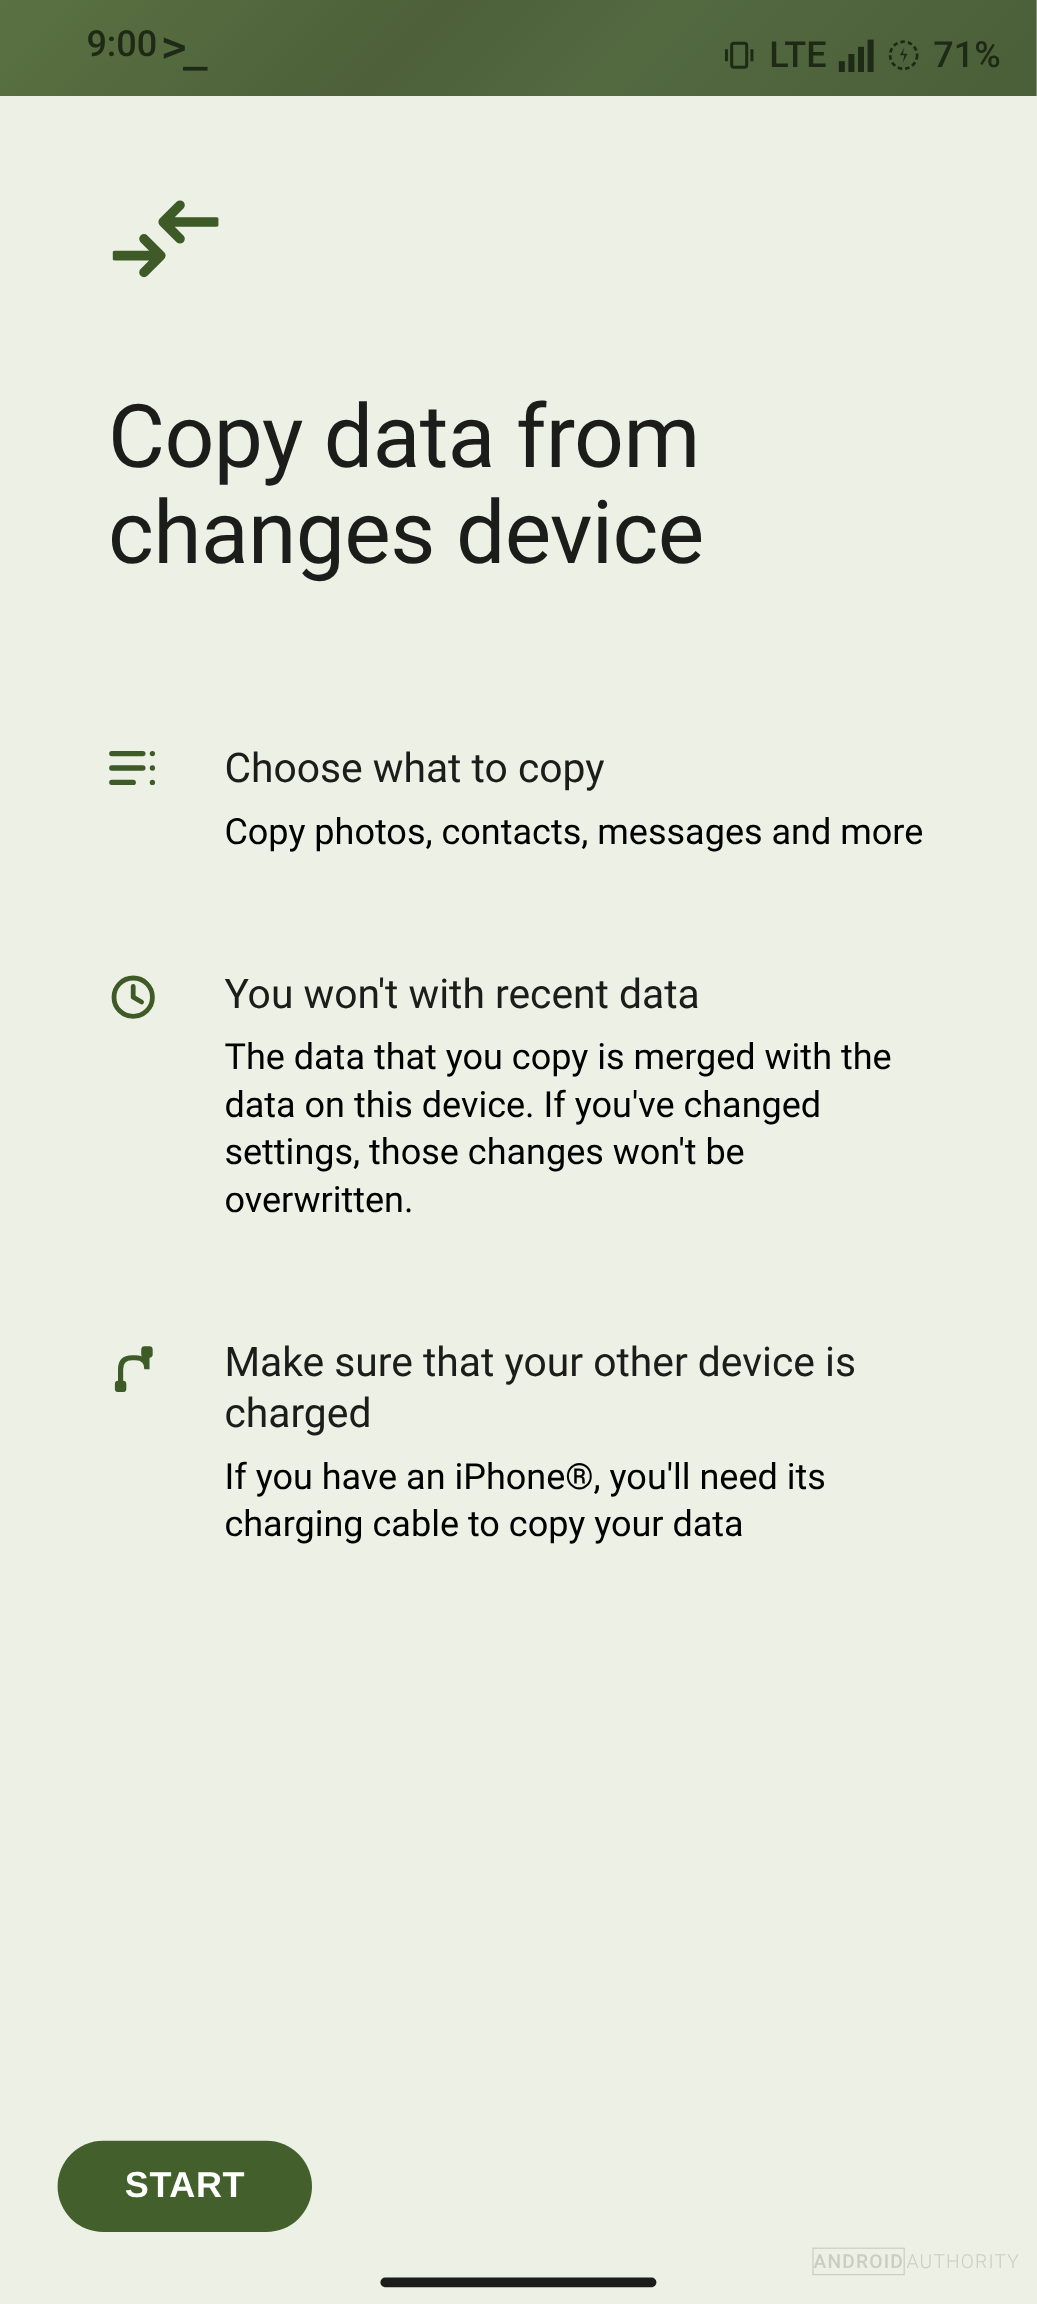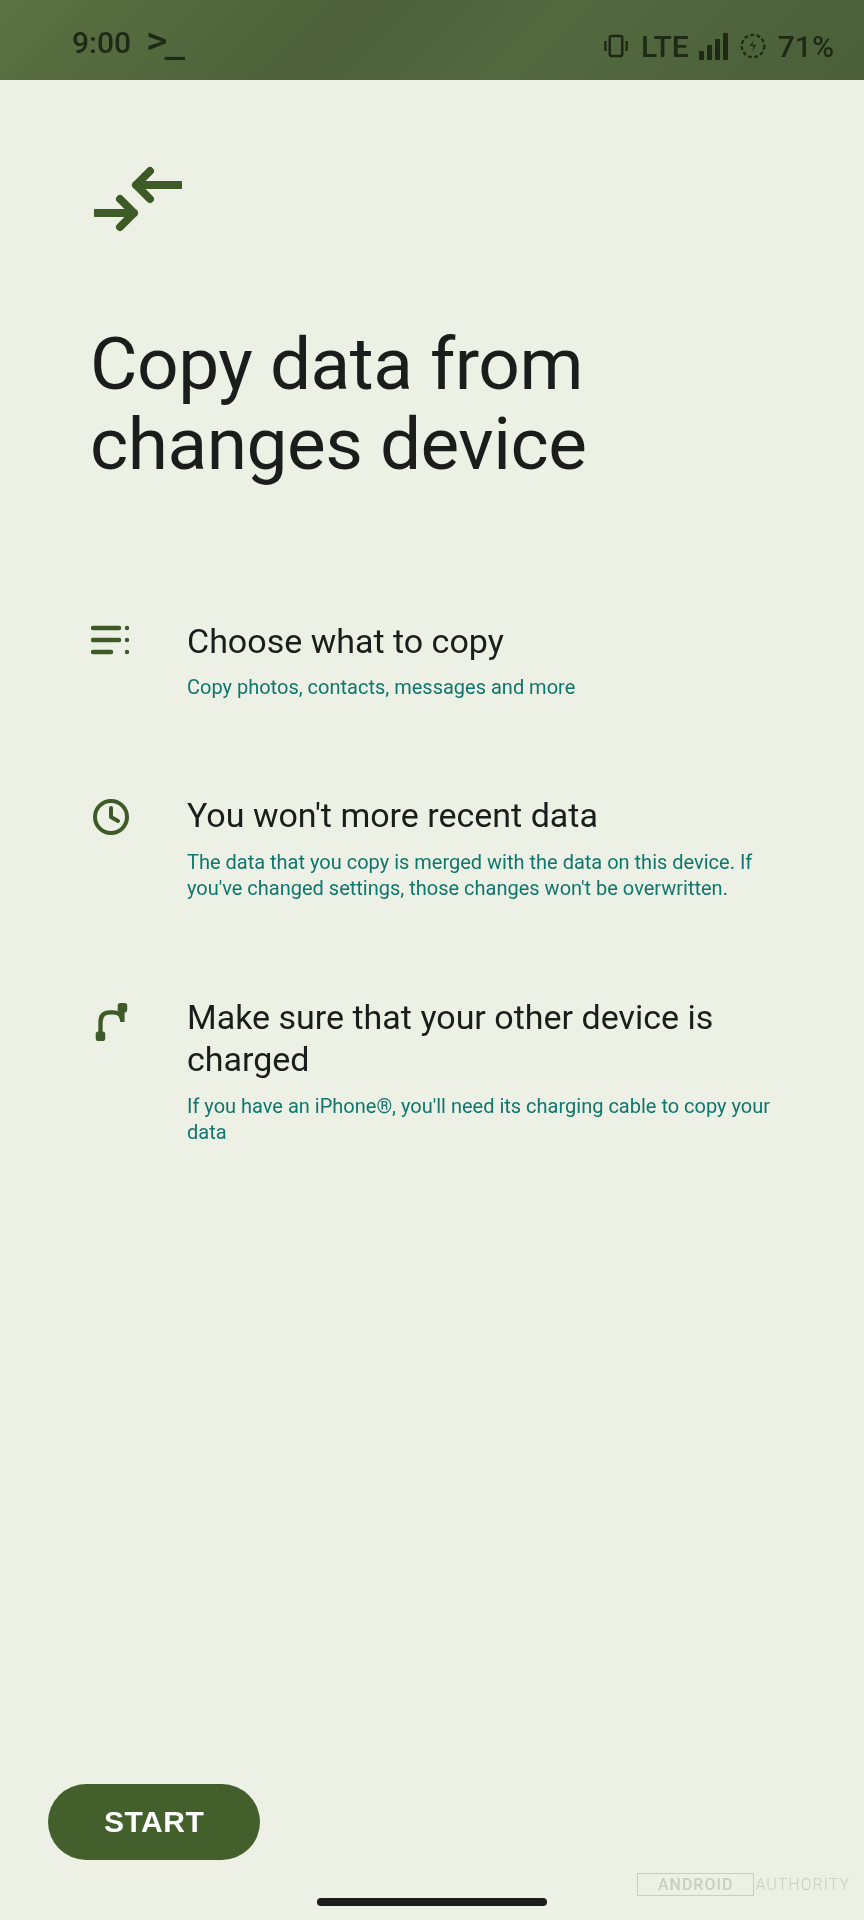--- a/index.html
+++ b/index.html
@@ -15,21 +15,21 @@
     height: 80px;
     background: linear-gradient(135deg, #5a7243 0%, #4d6039 40%, #536940 60%, #4a5f38 100%);
     display: flex;
     align-items: center;
     justify-content: space-between;
     padding: 0 30px 0 72px;
     color: #1e2a16;
     font-size: 30px;
     font-weight: 500;
   }
-  .status-left { display:flex; align-items:flex-end; gap:16px; }
+  .status-left { display:flex; align-items:flex-start; gap:4px; }
   .status-right { display:flex; align-items:center; gap:10px;margin-top:12px; }
   .status-right span { font-size: 30px; }
   .terminal-icon { font-family: monospace; font-size:34px; letter-spacing:-3px; font-weight:600;}
   .content {
     padding: 85px 90px 0 90px;
   }
   .hero-icon { margin-bottom: 85px; margin-left: 4px; }
   .title {
     font-size: 73px;
     font-weight: 400;
@@ -47,22 +47,22 @@
   }
   .item-body { flex:1; }
   .item-title {
     font-size: 34px;
     font-weight: 400;
     color: #1c1c1a;
     margin-bottom: 12px;
     line-height: 1.25;
   }
   .item-desc {
-    font-size: 20px;
-    color: #0f766e;
+    font-size: 30px;
+    color: #000000;
     line-height: 1.32;
   }
   .footer {
     position:absolute;
     bottom: 60px;
     left:0; right:0;
     padding: 0 48px;
     display:flex;
     justify-content:space-between;
     align-items:center;
@@ -98,21 +98,21 @@
     position:absolute;
     bottom: 26px;
     right: 14px;
     font-size: 16px;
     letter-spacing: 1px;
     color: #c8cfc1;
     font-weight:300;
   }
   .watermark .box {
     border: 1px solid #c8cfc1;
-    padding: 1px 20px;
+    padding: 1px 0;
     font-weight:500;
     margin-right:1px;
   }
   
   .signal { display:flex; align-items:flex-end; gap:3px; }
   .signal i { display:block; width:5px; background:#1e2a16; }
   .signal i:nth-child(1){height:9px;}
   .signal i:nth-child(2){height:15px;}
   .signal i:nth-child(3){height:21px;}
   .signal i:nth-child(4){height:27px;}
@@ -180,21 +180,21 @@
     </div>
 
     <div class="item">
       <div class="item-icon">
         <svg width="38" height="38" viewBox="0 0 38 38">
           <circle cx="19" cy="19" r="16" fill="none" stroke="#3d5a27" stroke-width="4"></circle>
           <path d="M19 10 L19 19 L26 23" fill="none" stroke="#3d5a27" stroke-width="4" stroke-linecap="round" stroke-linejoin="round"></path>
         </svg>
       </div>
       <div class="item-body">
-        <div class="item-title">You won't more recent data</div>
+        <div class="item-title">You won't with recent data</div>
         <div class="item-desc">The data that you copy is merged with the data on this device. If you've changed settings, those changes won't be overwritten.</div>
       </div>
     </div>
 
     <div class="item">
       <div class="item-icon">
         <svg width="44" height="44" viewBox="0 0 44 44">
           <path d="M 11 38 L 11 22 Q 11 12 21 12 L 24 12 Q 34 12 34 22 L 34 6" fill="none" stroke="#3d5a27" stroke-width="4.5" stroke-linecap="round"></path>
           <rect x="6" y="32" width="10" height="10" rx="3" fill="#3d5a27"></rect>
           <rect x="29" y="2" width="10" height="10" rx="3" fill="#3d5a27"></rect>

